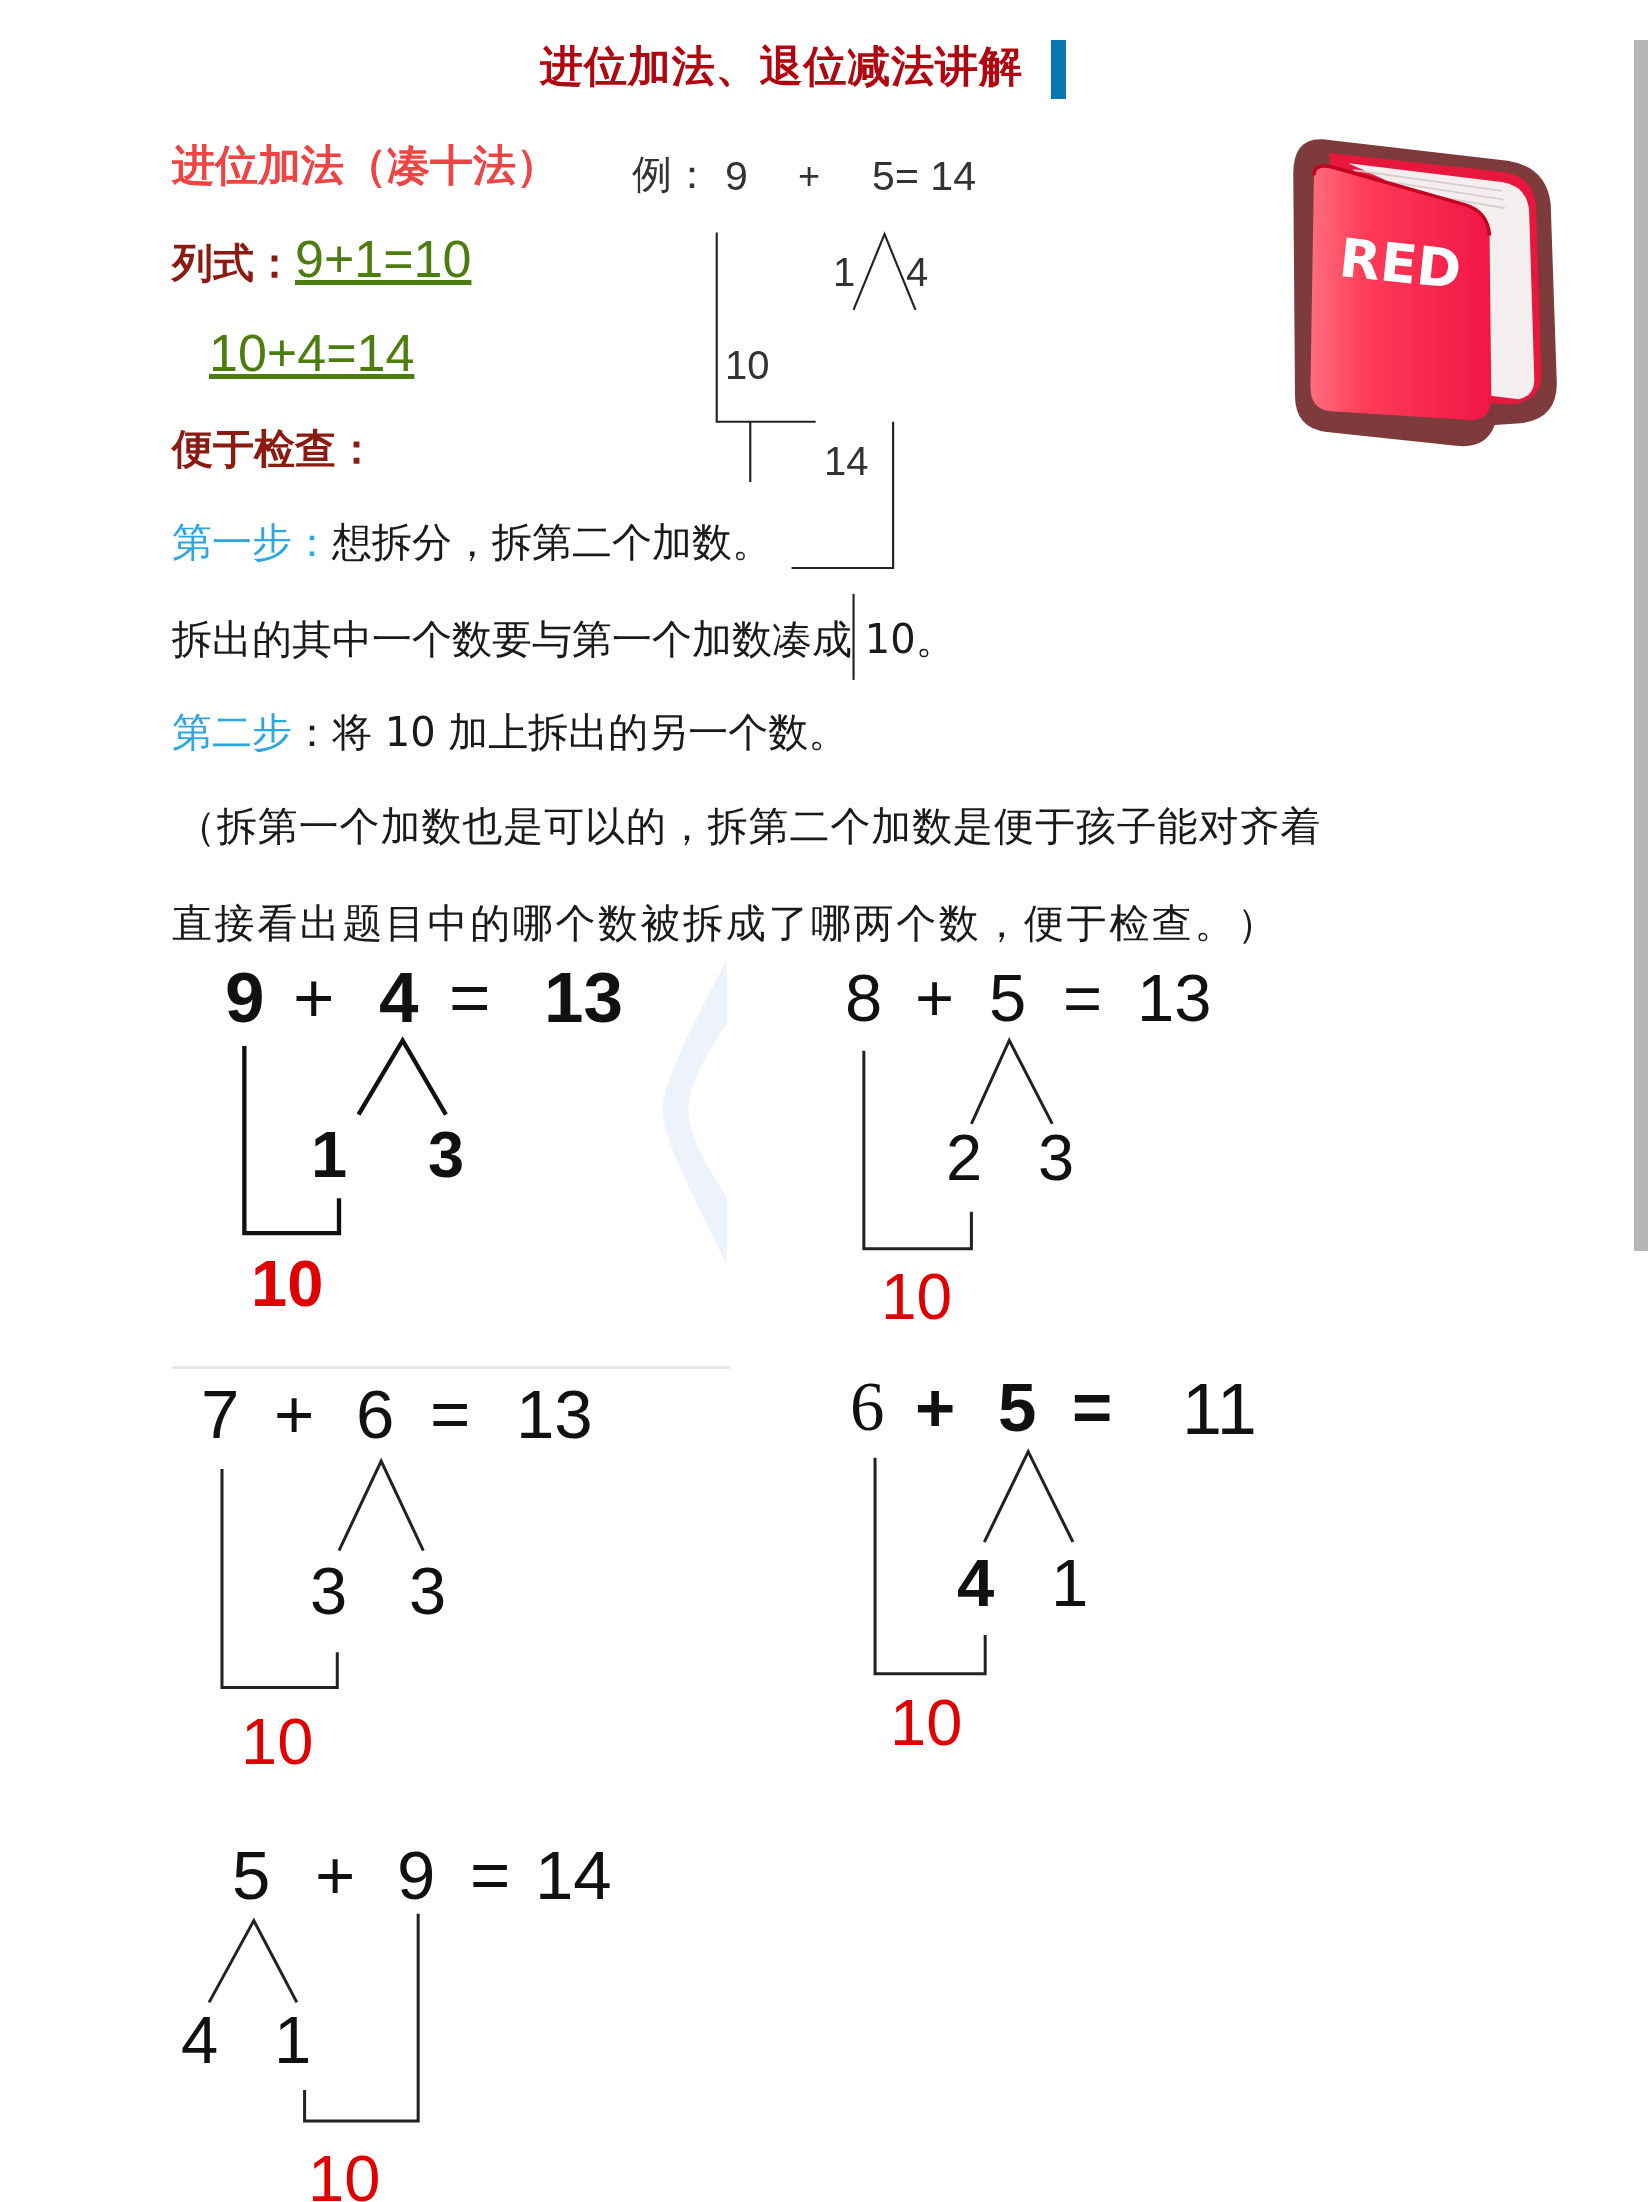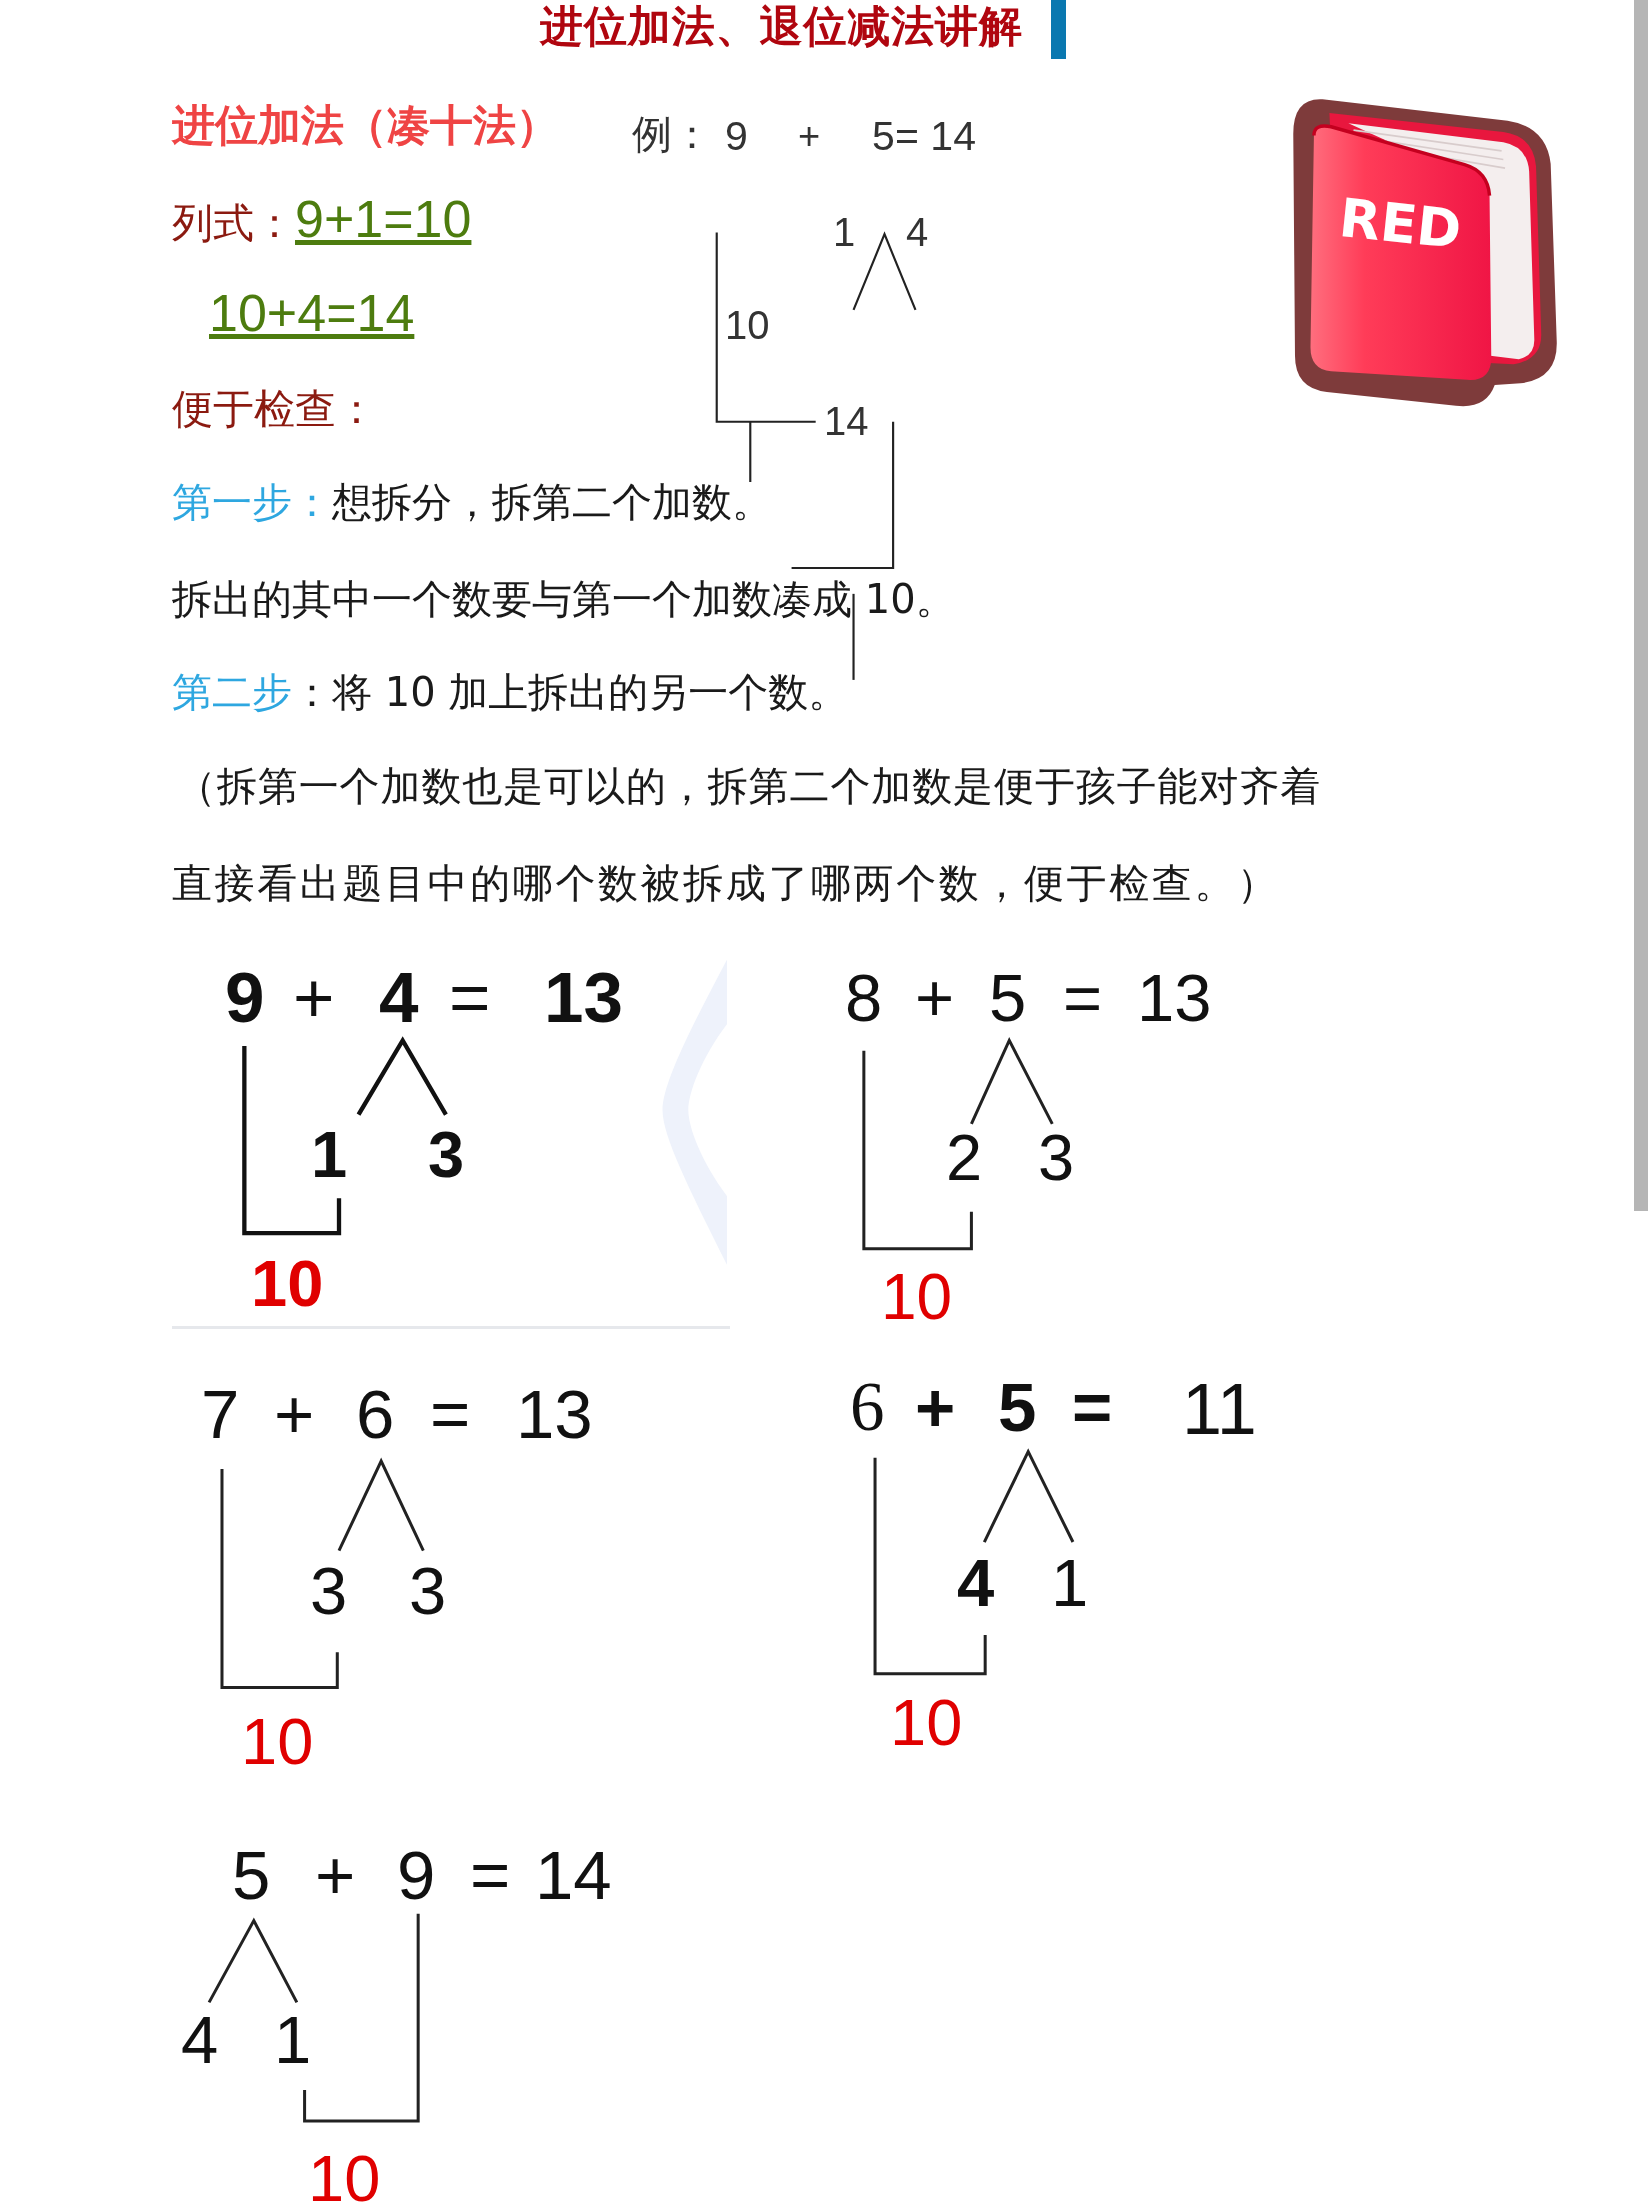--- a/index.html
+++ b/index.html
@@ -1,22 +1,22 @@
 <!DOCTYPE html>
 <html style="font-size:13.8px"><head>
 <meta charset="utf-8">
 <style>
   html, body { margin:0; padding:0; }
   body { width:1652px; height:2203px; background:#ffffff; position:relative; overflow:hidden;
          font-family:"DejaVu Sans", sans-serif; color:#1a1a1a; }
-  .abs { position:absolute; white-space:nowrap; }
+  .abs { position:absolute; white-space:nowrap;margin-top:40px; }
   .title { left:540px; top:0px; font-size:43px; font-weight:bold; color:#b0060f; letter-spacing:0.9px; line-height:52px; }
   .title-bar { left:1051px; top:0; width:14.6px; height:59px; background:#0a78b0; }
   .h-green { left:172px; top:100px; font-size:43px; font-weight:bold; color:#ef4444; line-height:50px; }
-  .h-red { font-weight:normal; color:#8b1a10; font-size:41px; }
+  .h-red { font-weight:bold; color:#8b1a10; font-size:41px; }
   .eq { font-size:52px; color:#4d7c0f; font-family:"Liberation Sans", sans-serif;text-decoration:underline; }
   .line { font-size:40px; line-height:48px; color:#1a1a1a; }
   .blue { color:#2ea7e0; }
   .example { font-family:"Liberation Sans", sans-serif; color:#333; }
   .diag-svg { position:absolute; left:0; top:0; }
   .dnum { font-family:"Liberation Sans", sans-serif; color:#111; position:absolute; white-space:nowrap; line-height:1; }
   .red10 { font-family:"Liberation Sans", sans-serif; color:#e00000; position:absolute; line-height:1; }
   .book { left:1288px; top:82px; width:280px; height:328px; }
   .scrollbar { left:1634px; top:0; width:13.8px; height:1211px; background:#b5b5b5; }
   .separator { left:172px; top:1326px; width:558px; height:2.6px; background:#e6e8ec; }

